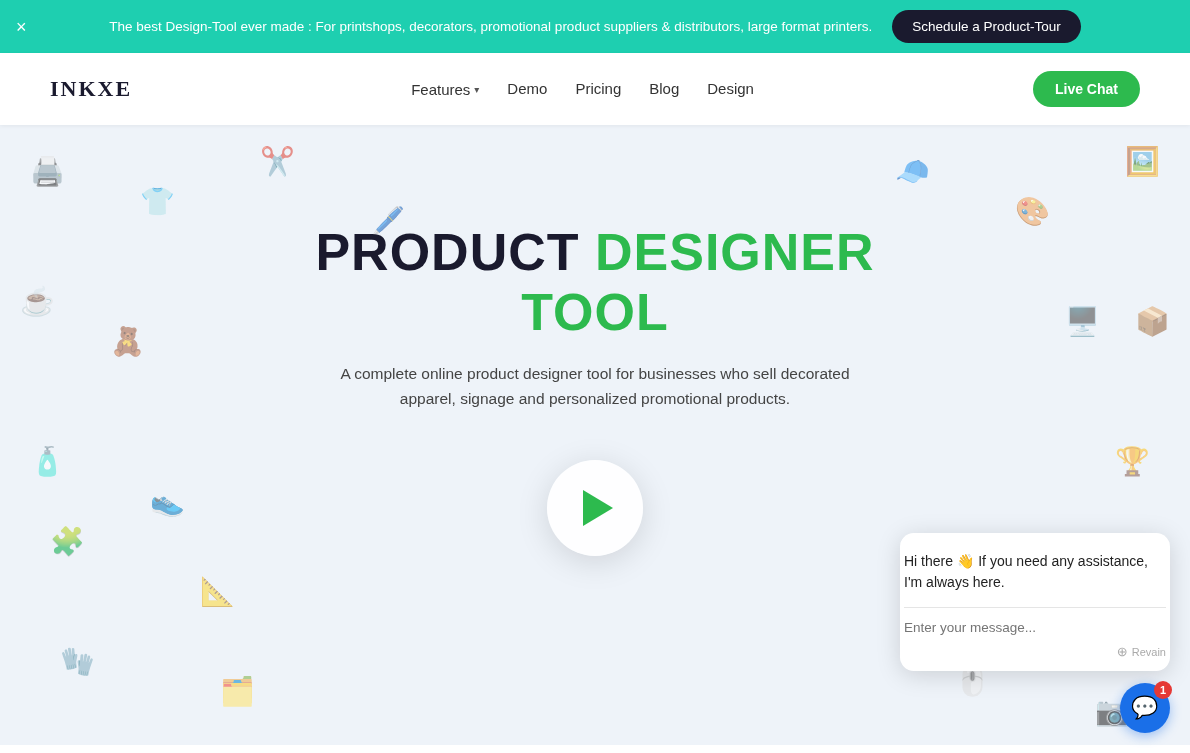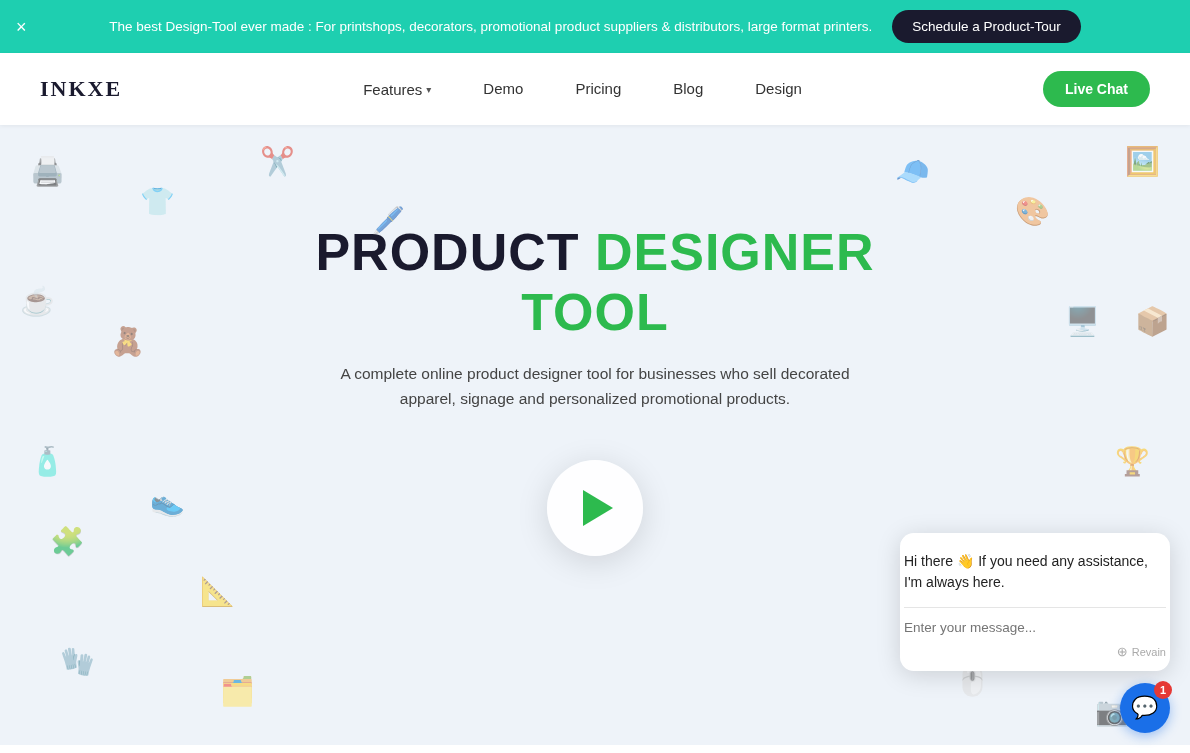--- a/index.html
+++ b/index.html
@@ -40,36 +40,36 @@
       cursor: pointer;
       white-space: nowrap;
     }
 
     
     .navbar {
       background: #fff;
       display: flex;
       align-items: center;
       justify-content: space-between;
-      padding: 18px 40px;
+      padding: 18px 50px;
       box-shadow: 0 1px 4px rgba(0,0,0,0.06);
       position: relative;
       z-index: 10;
     }
     .logo {
       font-size: 22px;
       font-weight: 700;
       letter-spacing: 2px;
       color: #1a1a2e;
       font-family: Georgia, serif;
     }
     .nav-links {
       display: flex;
       align-items: center;
-      gap: 52px;
+      gap: 28px;
       list-style: none;
     }
     .nav-links a {
       text-decoration: none;
       color: #333;
       font-size: 15px;
       font-weight: 500;
     }
     .nav-links .features-link {
       display: flex;

